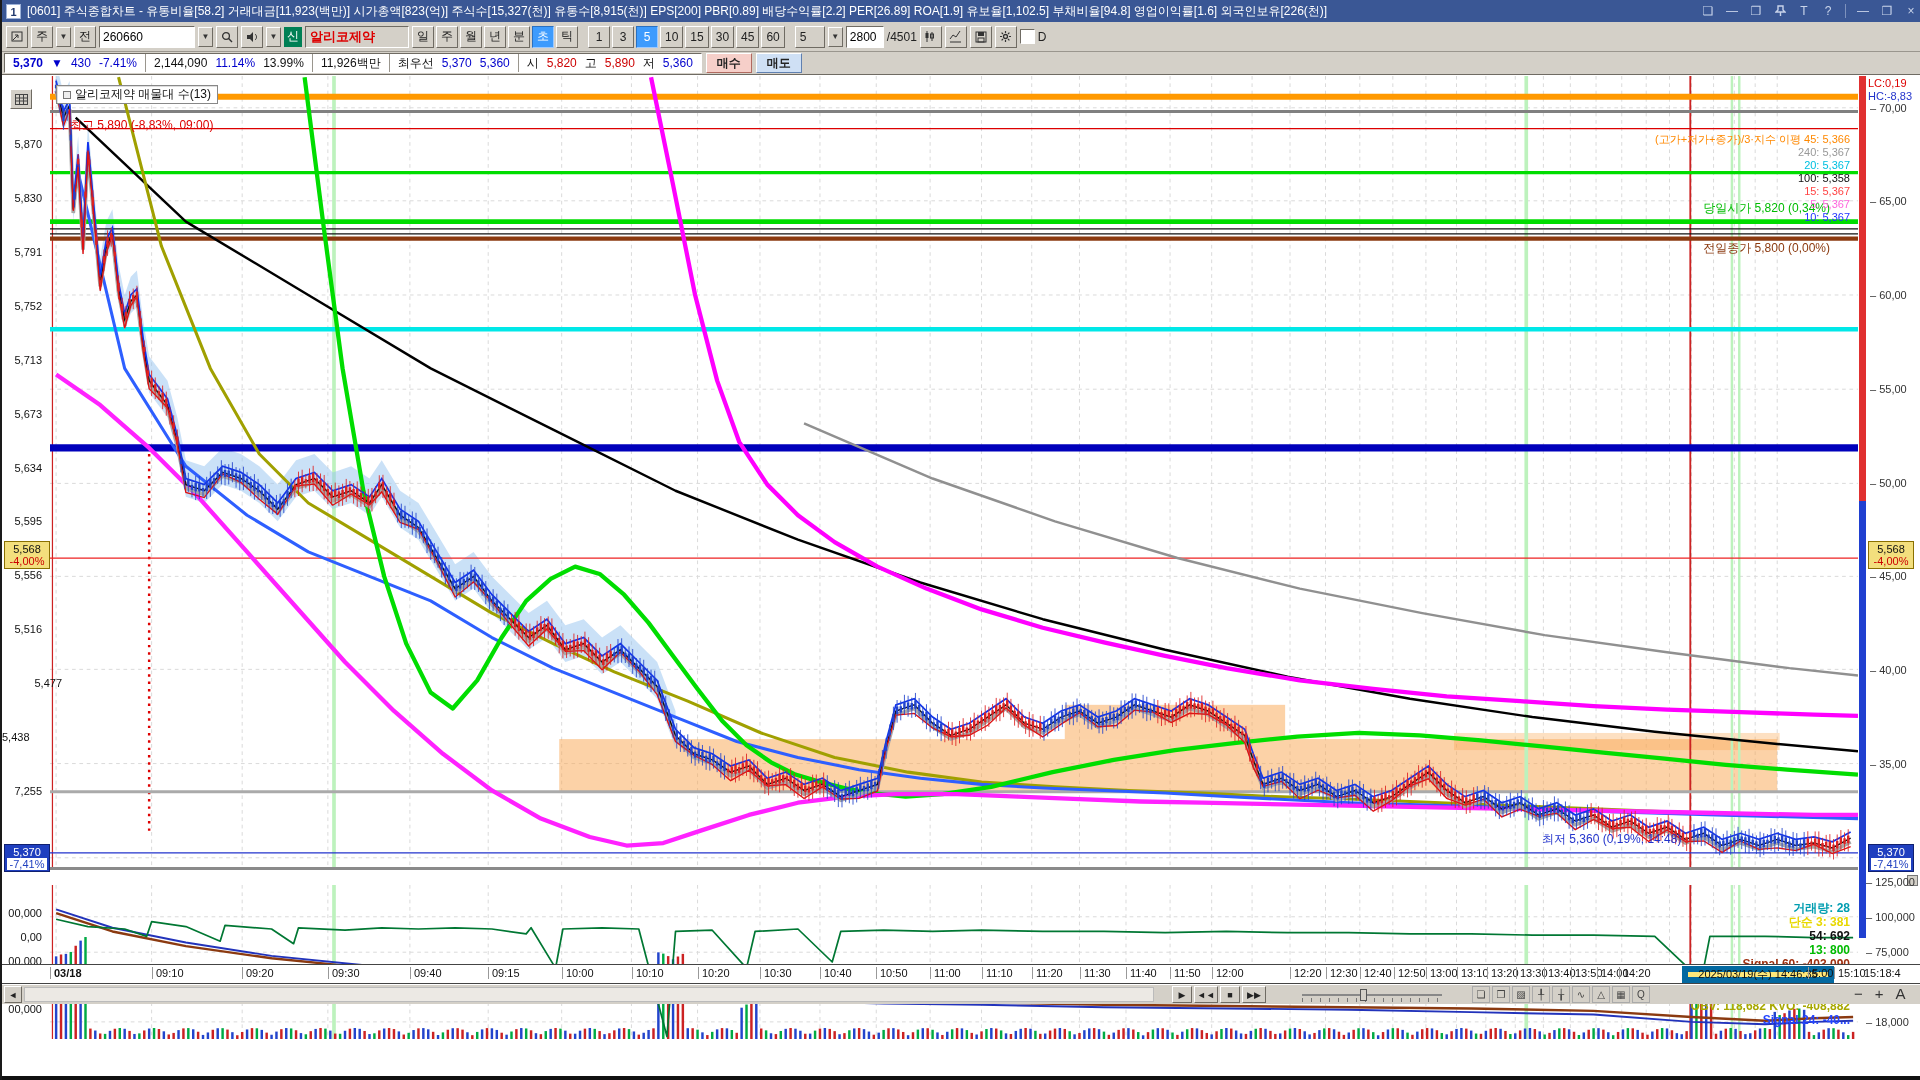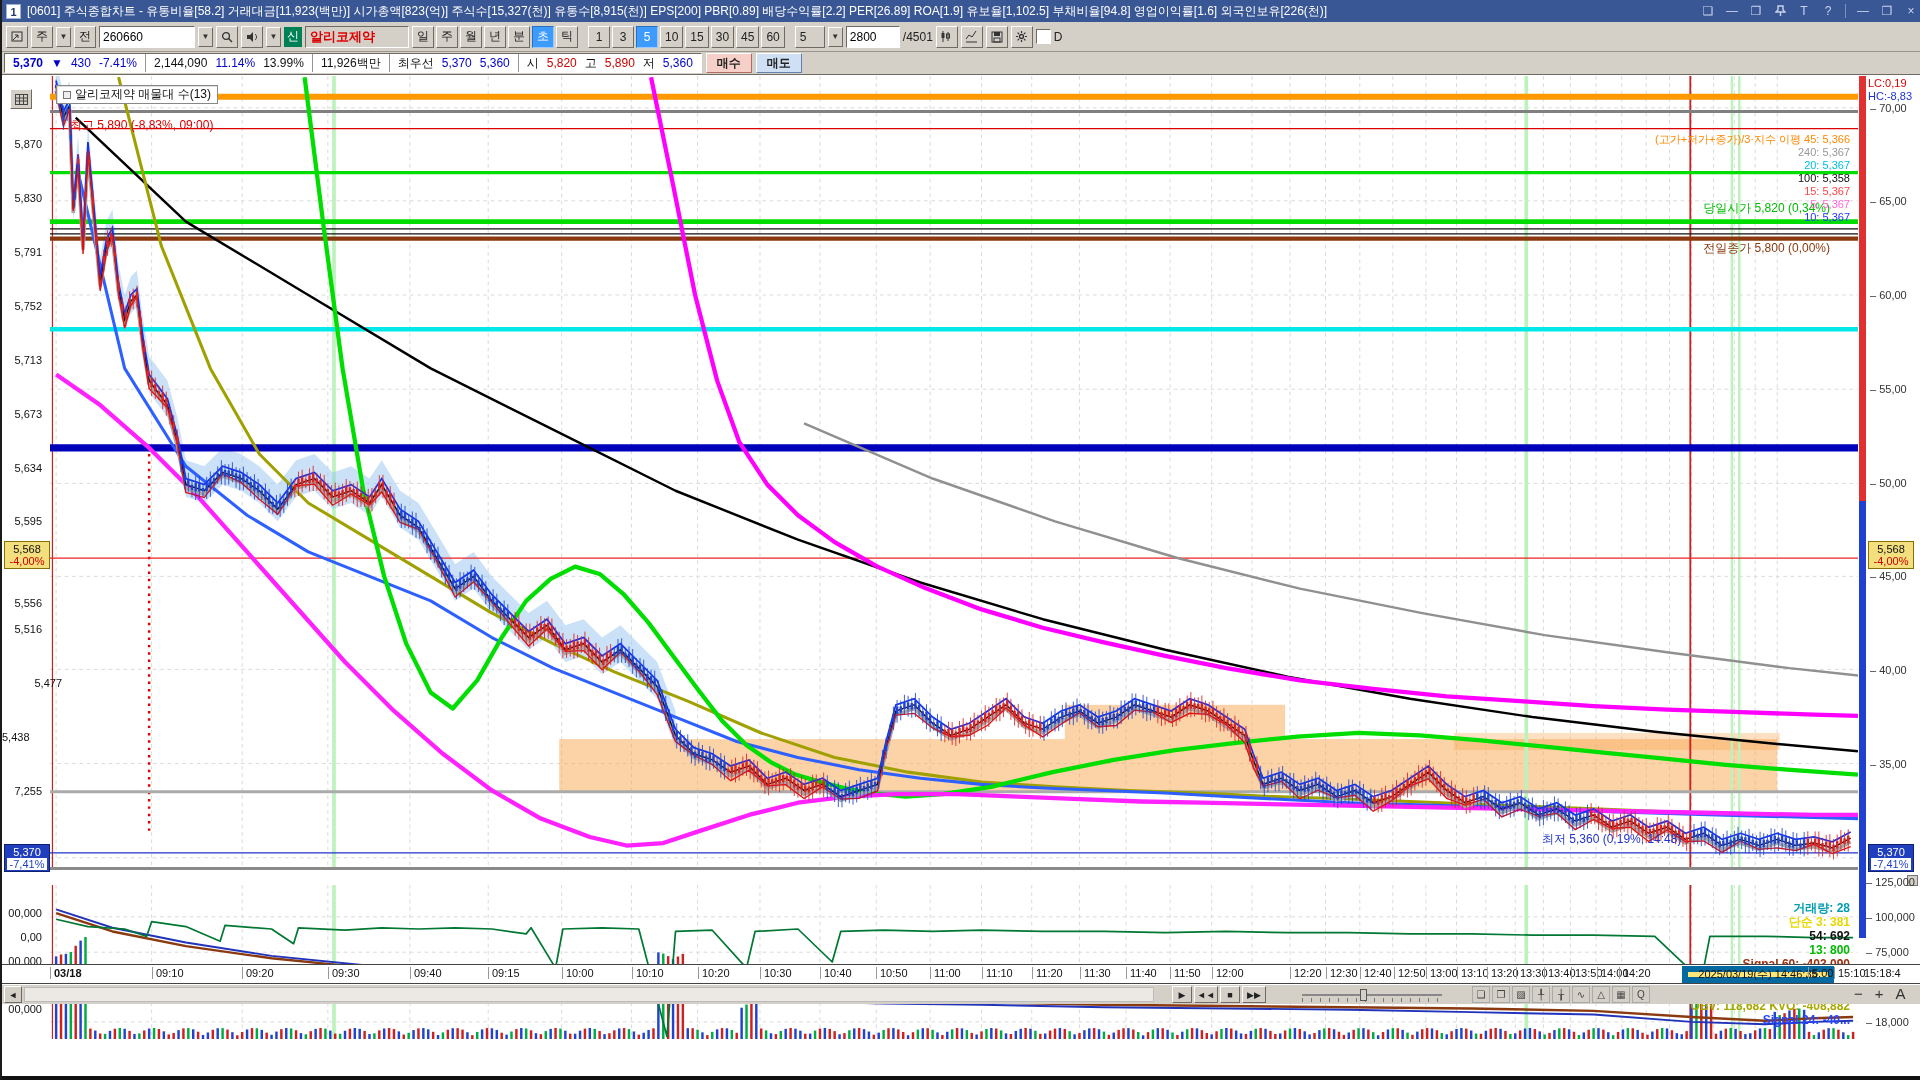--- a/index.html
+++ b/index.html
@@ -148,21 +148,21 @@
         <span class="tbtn active">5</span>
         <span class="tbtn">10</span>
         <span class="tbtn">15</span>
         <span class="tbtn">30</span>
         <span class="tbtn">45</span>
         <span class="tbtn">60</span>
       </span>
     <span class="tsep"></span>
     <span class="tbtn" style="min-width:30px;justify-content:space-between;">5</span>
     <span class="combo-arrow">▼</span>
-    <span class="tinput" style="width:54px">2800</span>
+    <span class="tinput" style="width:38px">2800</span>
     <span style="font-size:12px;color:#222;">/4501</span>
     <span class="tbtn">
       <svg width="13" height="13" viewBox="0 0 13 13">
           <path d="M3 1v11M8 2v9" stroke="#333"></path>
           <rect x="1.5" y="3" width="3" height="5" fill="#333"></rect>
           <rect x="6.5" y="4" width="3" height="4" fill="none" stroke="#333"></rect>
         </svg>
     </span>
     <span class="tbtn">
       <svg width="13" height="13" viewBox="0 0 13 13">
@@ -1763,21 +1763,21 @@
 
     <div id="axis-labels">
         <div class="axis-label" style="left: 0px; top: 63px; width: 40px; text-align: right;">5,870</div>
         <div class="axis-label" style="left: 0px; top: 117px; width: 40px; text-align: right;">5,830</div>
         <div class="axis-label" style="left: 0px; top: 171px; width: 40px; text-align: right;">5,791</div>
         <div class="axis-label" style="left: 0px; top: 225px; width: 40px; text-align: right;">5,752</div>
         <div class="axis-label" style="left: 0px; top: 279px; width: 40px; text-align: right;">5,713</div>
         <div class="axis-label" style="left: 0px; top: 333px; width: 40px; text-align: right;">5,673</div>
         <div class="axis-label" style="left: 0px; top: 387px; width: 40px; text-align: right;">5,634</div>
         <div class="axis-label" style="left: 0px; top: 440px; width: 40px; text-align: right;">5,595</div>
-        <div class="axis-label" style="left: 0px; top: 522px; width: 40px; text-align: right;">5,556</div>
+        <div class="axis-label" style="left: 0px; top: 494px; width: 40px; text-align: right;">5,556</div>
         <div class="axis-label" style="left: 0px; top: 548px; width: 40px; text-align: right;">5,516</div>
         <div class="axis-label" style="left: 0px; top: 602px; width: 40px; text-align: right; margin-left: 20px;">5,477</div>
         <div class="axis-label" style="left: 0px; top: 656px; width: 40px; text-align: left;">5,438</div>
         <div class="axis-label" style="left: 0px; top: 710px; width: 40px; text-align: right;">7,255</div>
         <div class="axis-label" style="left: 1868px; top: 27px; color: rgb(51, 51, 51);">– 70,00</div>
         <div class="axis-label" style="left: 1868px; top: 120px; color: rgb(51, 51, 51);">– 65,00</div>
         <div class="axis-label" style="left: 1868px; top: 214px; color: rgb(51, 51, 51);">– 60,00</div>
         <div class="axis-label" style="left: 1868px; top: 308px; color: rgb(51, 51, 51);">– 55,00</div>
         <div class="axis-label" style="left: 1868px; top: 402px; color: rgb(51, 51, 51);">– 50,00</div>
         <div class="axis-label" style="left: 1868px; top: 495px; color: rgb(51, 51, 51);">– 45,00</div>

